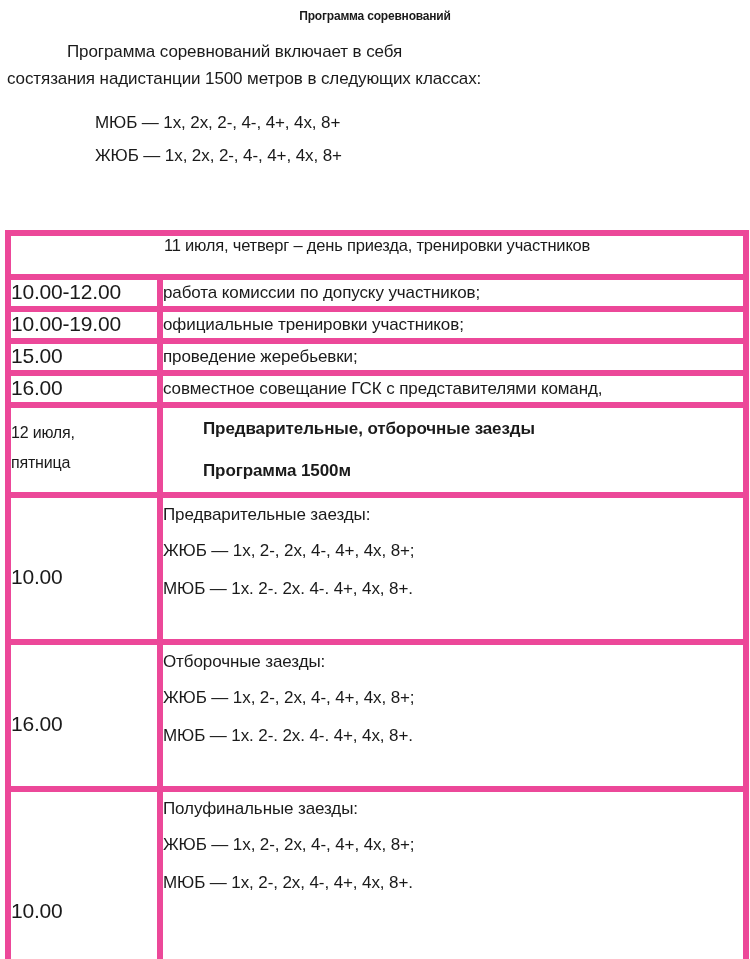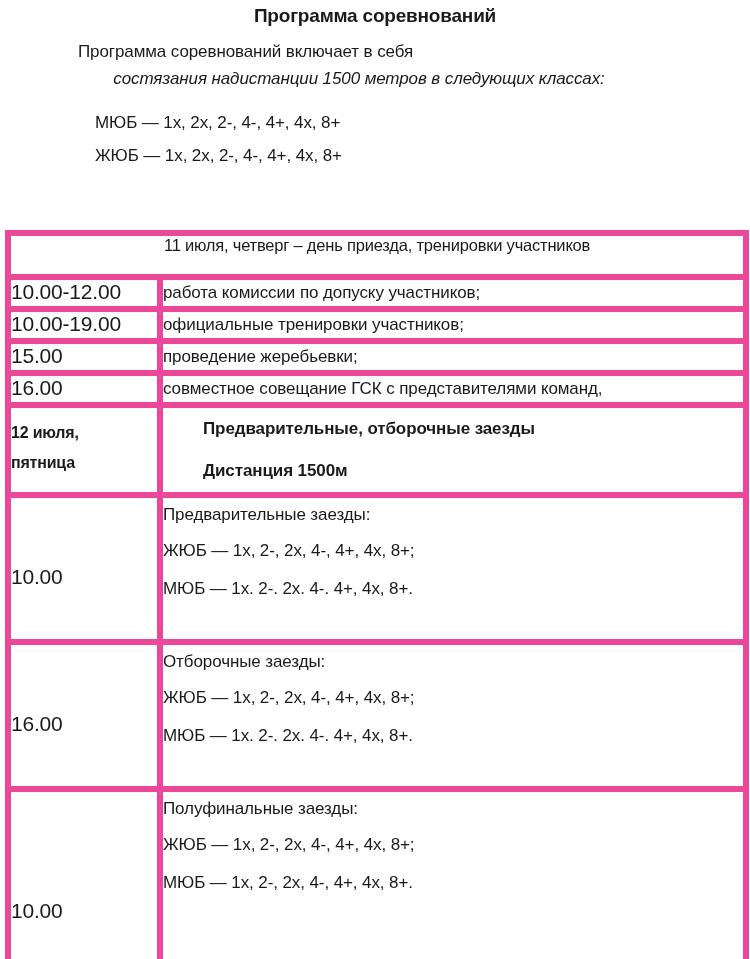--- a/index.html
+++ b/index.html
@@ -20,43 +20,42 @@
   .page {
     position: relative;
     width: 750px;
     height: 959px;
     box-sizing: border-box;
   }
 
   
   .doc-title {
     text-align: center;
-    font-size: 19px;
+    font-size: 12px;
     font-weight: bold;
     letter-spacing: -0.2px;
     margin: 6px 0 0 0;
     padding: 0 10px;
     line-height: 20px;
   }
 
   
   .intro {
-    margin: 12px 0 0 13px;
+    margin: 12px 0 0 2px;
     padding: 0 50px 0 5px;
     font-size: 17px;
     line-height: 27px;
     text-align: justify;
     text-indent: 60px;
     letter-spacing: -0.1px;
   }
   .intro-line2 {
     display: block;
     text-indent: 0;
-    text-align: center;
-    font-style: italic;
+    text-align: left;
   }
 
   
   .class-list {
     margin: 14px 0 0 0;
     padding: 0;
     list-style: none;
   }
   .class-list li {
     font-size: 17px;
@@ -105,21 +104,21 @@
     letter-spacing: -0.2px;
     padding: 7px 0 7px 10px;
     white-space: nowrap;
   }
   .time-cell.mid {
     vertical-align: middle;
     padding-top: 16px;
     padding-bottom: 0;
   }
   .time-cell.bold {
-    font-weight: bold;
+    font-weight: normal;
     font-size: 16px;
     line-height: 30px;
     padding-top: 10px;
   }
 
   .desc-cell {
     font-size: 17px;
     letter-spacing: -0.1px;
     padding: 7px 8px 7px 55px;
     line-height: 26px;
@@ -201,21 +200,21 @@
           <td class="desc-cell">совместное совещание ГСК с представителями команд,</td>
         </tr>
 
         <tr class="thick-top">
           <td class="time-cell bold">
             <span>12 июля,</span><br>
             <span>пятница</span>
           </td>
           <td class="desc-cell bold">
             <span class="bold-line">Предварительные, отборочные заезды</span>
-            <span class="bold-line">Дистанция 1500м</span>
+            <span class="bold-line">Программа 1500м</span>
           </td>
         </tr>
 
         <tr class="tall-row">
           <td class="time-cell mid">10.00</td>
           <td class="desc-cell multi">
             <span class="sub first">Предварительные заезды:</span>
             <span class="sub">ЖЮБ — 1х, 2-, 2х, 4-, 4+, 4х, 8+;</span>
             <span class="sub">МЮБ — 1х. 2-. 2х. 4-. 4+, 4х, 8+.</span>
           </td>

